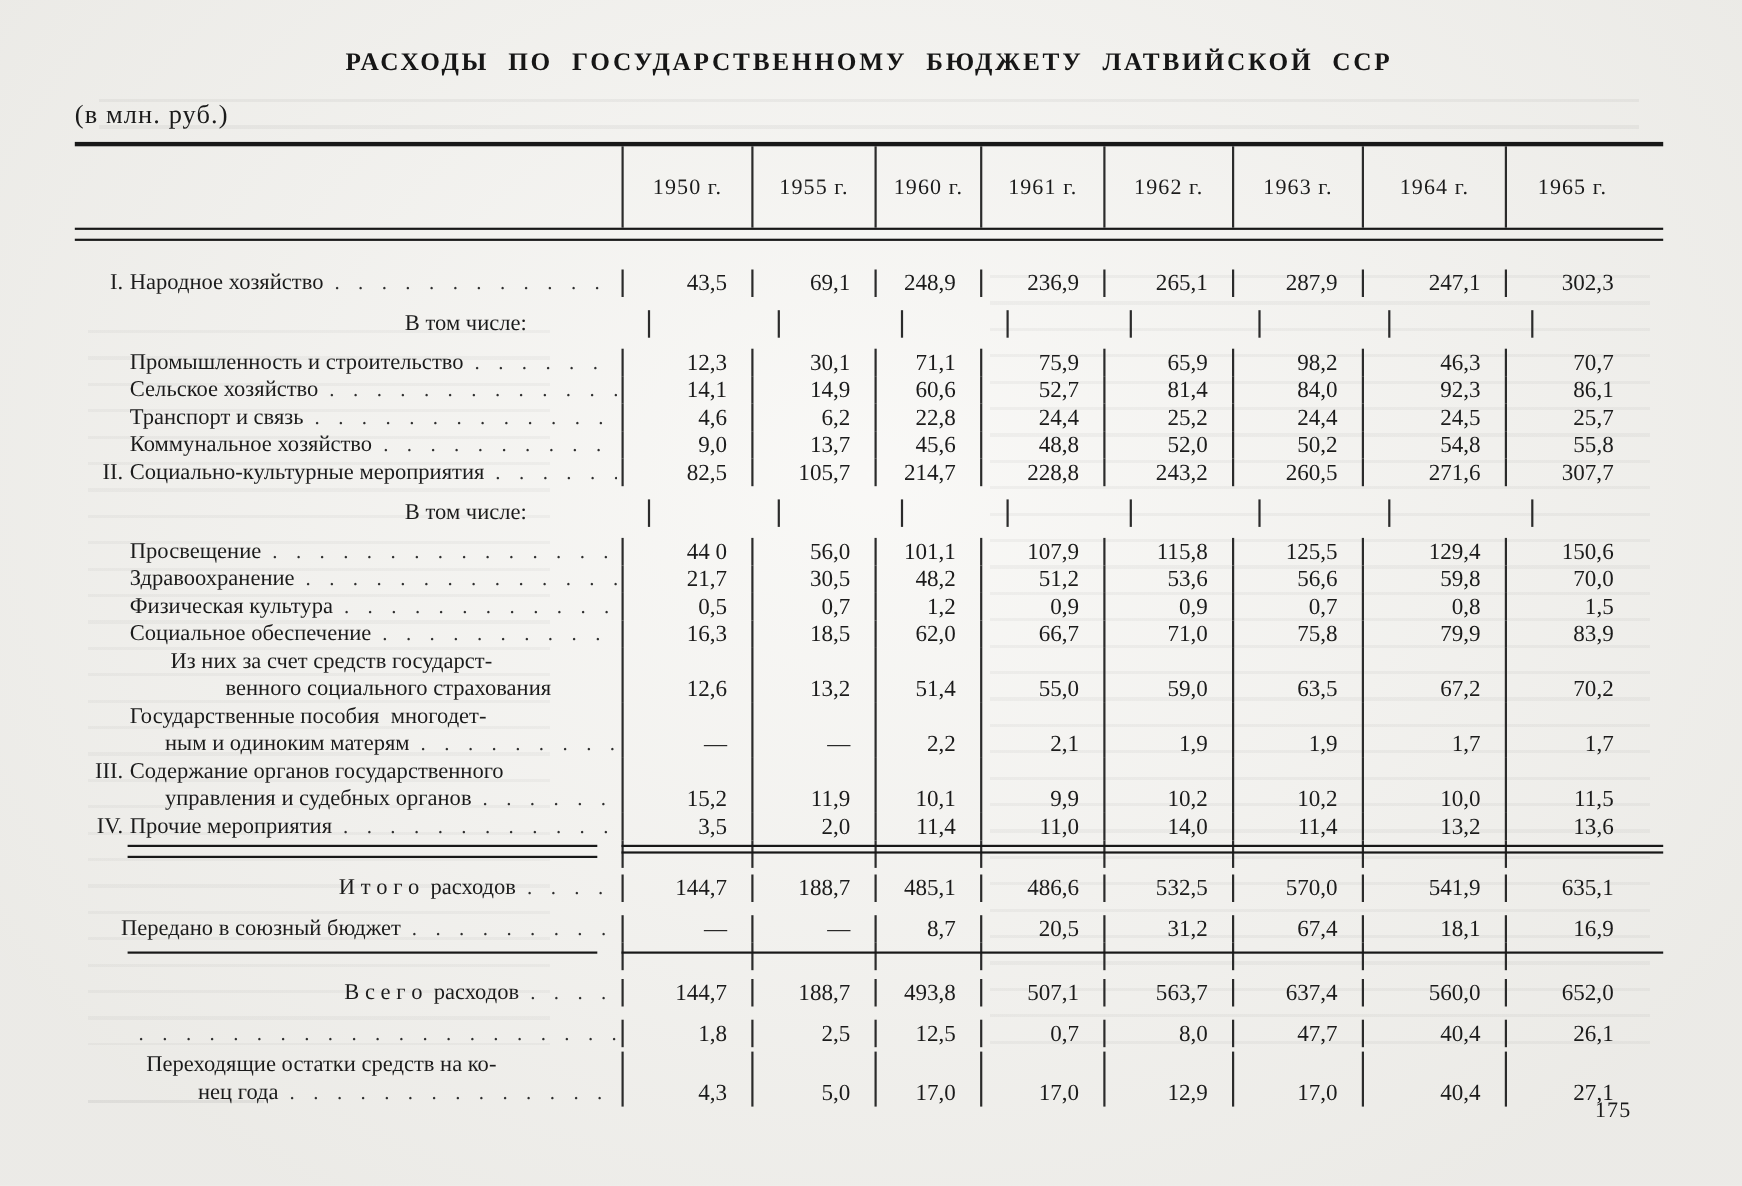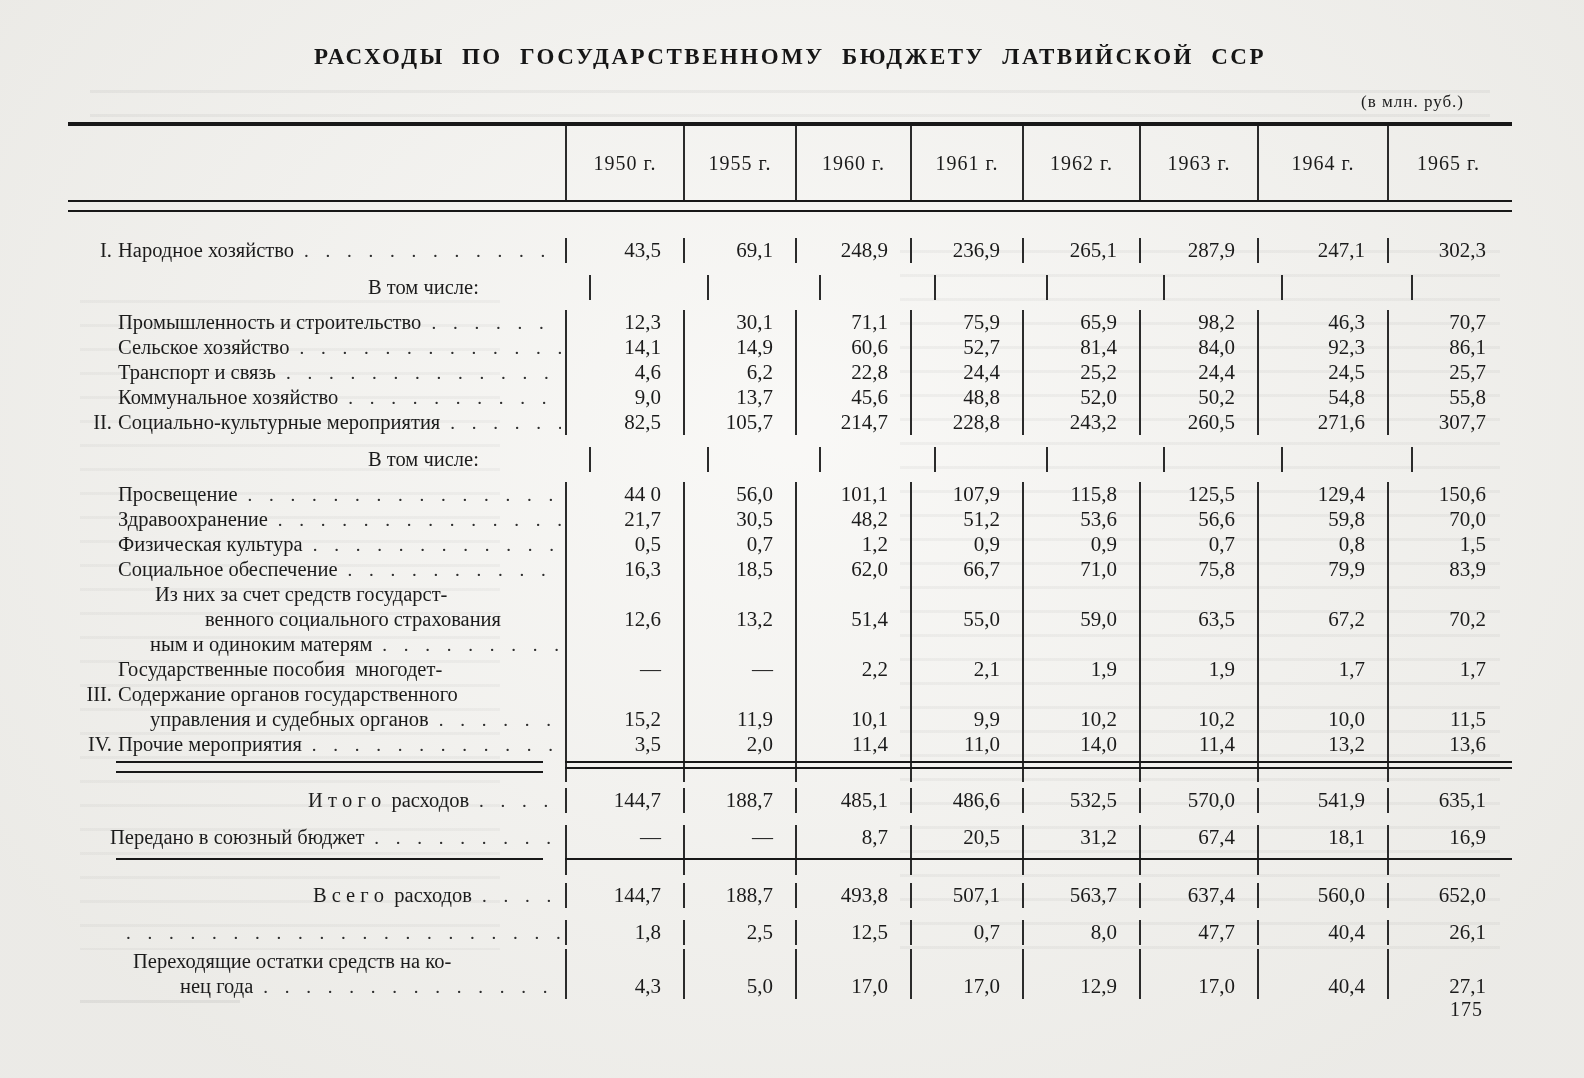--- a/index.html
+++ b/index.html
@@ -11,37 +11,37 @@
     font-family:"Liberation Serif","DejaVu Serif",serif;
     color:#1b1b1b;
   }
   .sheet{position:absolute;inset:0;}
   .doc-title{
     width:1444px;margin:44px 0 0 68px;text-align:center;
     font-size:23px;font-weight:bold;letter-spacing:2.5px;word-spacing:9px;
     color:#161616;
   }
   .unit-note{
-    width:1444px;margin:22px 0 10px 68px;text-align:right;
-    font-size:17px;letter-spacing:1px;padding-right:48px;box-sizing:border-box;
+    width:1444px;margin:22px 0 10px 68px;text-align:left;
+    font-size:24px;letter-spacing:1px;padding-right:48px;box-sizing:border-box;
   }
   .tbl{margin-left:68px;width:1444px;position:relative;}
   .toprule{border-top:4px solid #181818;height:0;}
   .hdr-row{display:flex;height:74px;}
   .dblrule{height:8px;border-top:2px solid #181818;border-bottom:2px solid #181818;box-sizing:content-box;}
   .lbl{width:497px;box-sizing:border-box;position:relative;flex:0 0 497px;}
   .vals{display:flex;flex:1;position:relative;}
   .v{
     box-sizing:border-box;border-left:2px solid #2b2b2b;
     display:flex;align-items:flex-end;justify-content:flex-end;
     padding-right:22px;font-size:21px;
   }
   .v:nth-child(1){width:118px;}
   .v:nth-child(2){width:112px;}
-  .v:nth-child(3){width:115px;}
+  .v:nth-child(3){width:96px;}
   .v:nth-child(4){width:112px;}
   .v:nth-child(5){width:117px;}
   .v:nth-child(6){width:118px;}
   .v:nth-child(7){width:130px;}
   .v:nth-child(8){width:121px;}
   .hdr-row .v{align-items:center;justify-content:center;font-size:20px;padding-right:0;letter-spacing:1px;}
   .row{display:flex;min-height:25px;line-height:25px;font-size:20.5px;}
   .line{display:flex;align-items:baseline;box-sizing:border-box;}
   .num{position:absolute;left:0;width:44px;text-align:right;}
   .leader{flex:1;overflow:hidden;white-space:nowrap;margin:0 4px 0 10px;color:#2e2e2e;}
@@ -322,26 +322,26 @@
             <div class="v">51,4</div>
             <div class="v">55,0</div>
             <div class="v">59,0</div>
             <div class="v">63,5</div>
             <div class="v">67,2</div>
             <div class="v">70,2</div>
           </div>
         </div>
         <div class="row wrap">
           <div class="lbl">
+            <div class="line" style="padding-left: 50px;">
+              <div class="txt" style="white-space: pre;">Государственные пособия  многодет-</div>
+            </div>
             <div class="line" style="padding-left: 82px;">
               <div class="txt" style="white-space: pre;">ным и одиноким матерям</div>
               <div class="leader"></div>
-            </div>
-            <div class="line" style="padding-left: 50px;">
-              <div class="txt" style="white-space: pre;">Государственные пособия  многодет-</div>
             </div>
           </div>
           <div class="vals">
             <div class="v">—</div>
             <div class="v">—</div>
             <div class="v">2,2</div>
             <div class="v">2,1</div>
             <div class="v">1,9</div>
             <div class="v">1,9</div>
             <div class="v">1,7</div>

